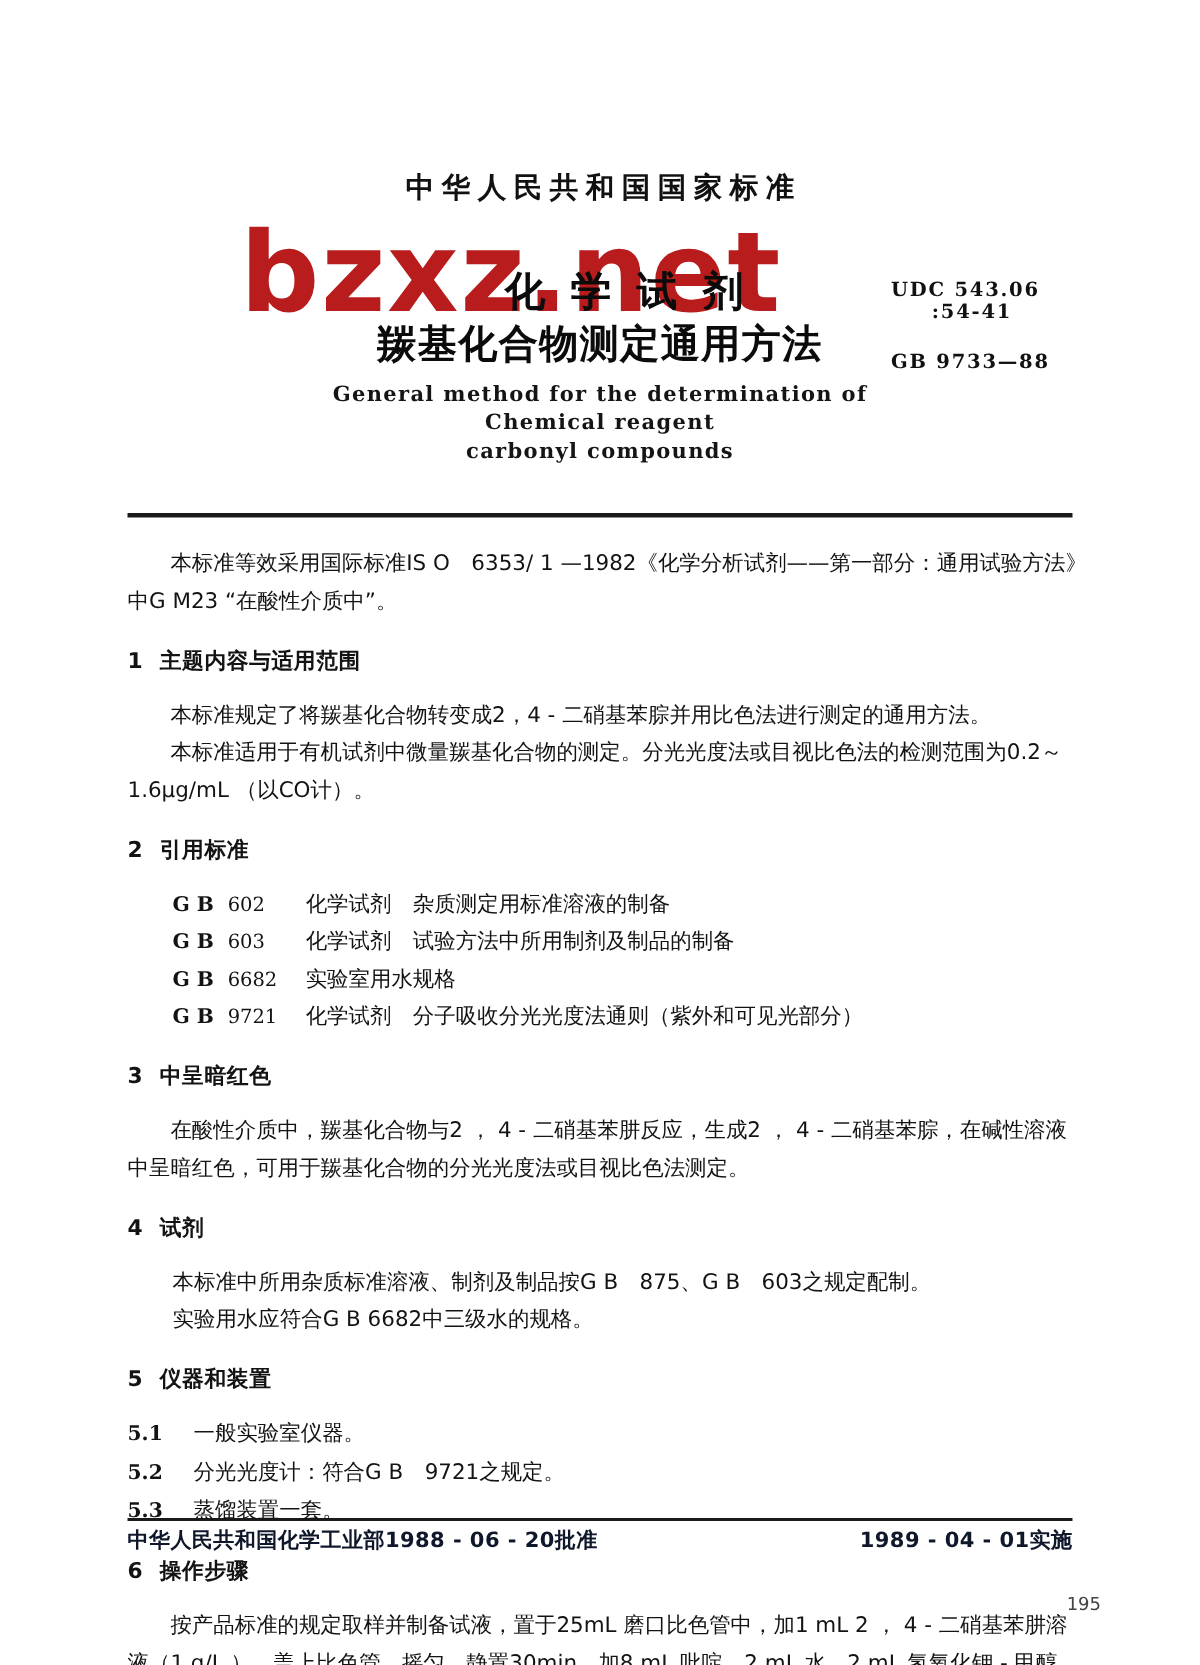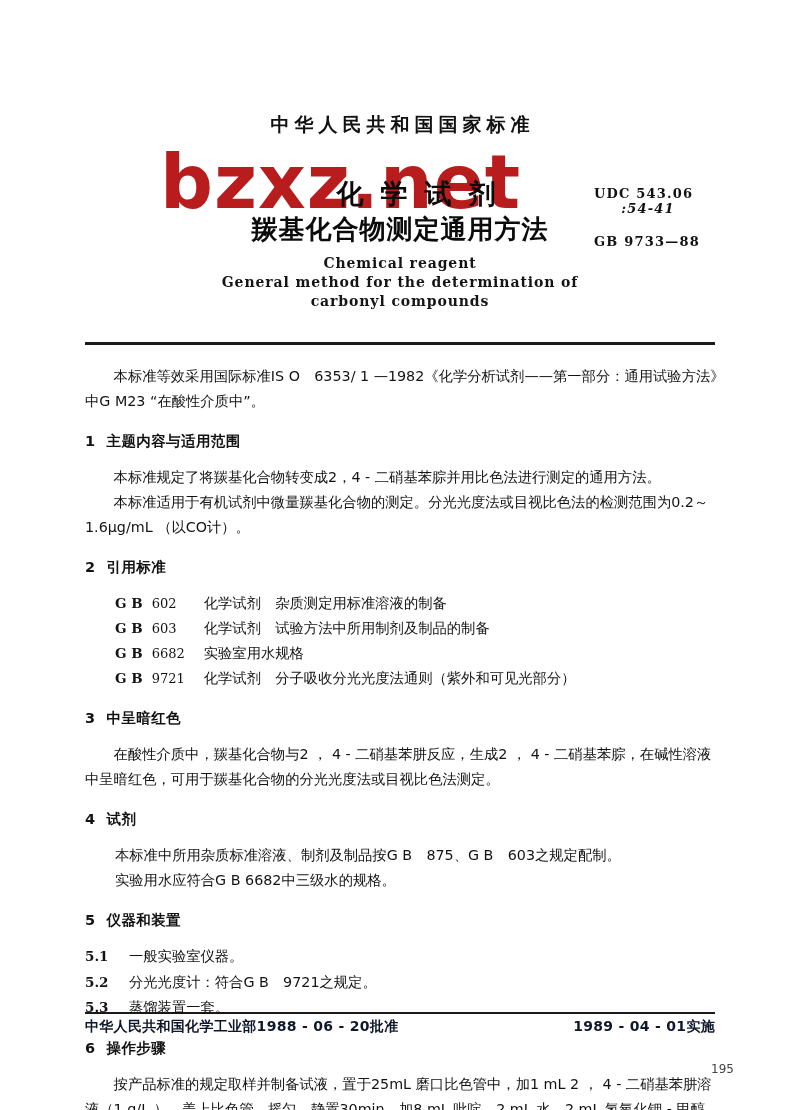--- a/index.html
+++ b/index.html
@@ -106,21 +106,21 @@
     top: 186px;
     width: 150px;
     text-align: left;
     font-family: "DejaVu Serif", "Liberation Serif", serif;
     font-weight: bold;
     font-size: 13px;
     color: #111;
     z-index: 3;
   }
   #codes .udc-line1 { letter-spacing: 1.2px; }
-  #codes .udc-line2 { letter-spacing: 1.2px; text-align: center; width: 108px; font-style: italic; }
+  #codes .udc-line2 { letter-spacing: 1.2px; text-align: center; width: 108px; }
   #codes .gb-line   { letter-spacing: 1.2px; margin-top: 18px; }
 
   
   .rule {
     position: absolute;
     left: 85px;
     width: 630px;
     height: 3px;
     background: #1a1a1a;
     z-index: 2;
@@ -220,22 +220,22 @@
 
 <div id="page">
 
   <div id="watermark">bzxz.net</div>
 
   <div id="header">
     <div id="national-heading">中华人民共和国国家标准</div>
     <div id="title-main">化学试剂</div>
     <div id="title-sub">羰基化合物测定通用方法</div>
     <div id="title-en">
+      <div>General  method  for  the  determination  of</div>
       <div>Chemical  reagent</div>
-      <div>General  method  for  the  determination  of</div>
       <div>carbonyl  compounds</div>
     </div>
   </div>
 
   <div id="codes">
     <div class="udc-line1">UDC 543.06</div>
     <div class="udc-line2">:54-41</div>
     <div class="gb-line">GB 9733—88</div>
   </div>
 

